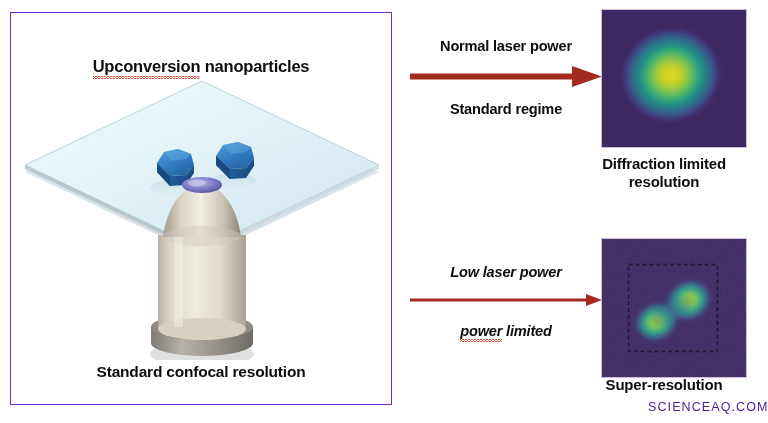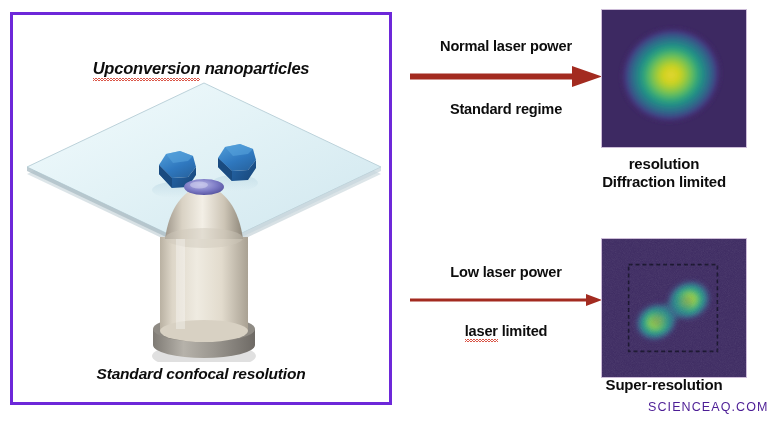--- a/index.html
+++ b/index.html
@@ -17,23 +17,22 @@
   }
 
   
   #left-panel {
     position: absolute;
     left: 10px;
     top: 12px;
     width: 382px;
     height: 393px;
     background: #ffffff;
-    border: 3px solid #6d28d9;
+    border: 1px solid #6d28d9;
     box-sizing: border-box;
-    font-style: italic;
   }
 
   #panel-title {
     position: absolute;
     left: 0;
     top: 44px;
     width: 100%;
     text-align: center;
     font-size: 16.5px;
     font-weight: bold;
@@ -80,21 +79,21 @@
     height: 285px;
   }
 
   
   .arrow-block {
     position: absolute;
     width: 196px;
     text-align: center;
   }
   #arrow-block-top  { left: 408px; top: 38px; }
-  #arrow-block-bot  { left: 408px; top: 264px; }
+  #arrow-block-bot  { left: 408px; top: 264px; font-style: italic; }
 
   .arrow-label {
     font-size: 14.6px;
     font-weight: bold;
     color: #0d0d0d;
     letter-spacing: -0.2px;
     white-space: nowrap;
     line-height: 1.15;
   }
   .arrow-label .sp {
@@ -278,21 +277,21 @@
   <div class="arrow-label">Standard regime</div>
 </div>
 
 <div id="arrow-block-bot" class="arrow-block">
   <div class="arrow-label">Low laser power</div>
   <div class="arrow-gap-bot"></div>
   <svg width="192" height="14" viewBox="0 0 192 14">
     <path d="M0,5.6 L176,5.6 L176,1 L192,7 L176,13 L176,8.4 L0,8.4 Z" fill="#a32b20"></path>
   </svg>
   <div class="arrow-gap-bot"></div>
-  <div class="arrow-label"><span class="sp">laser</span><span> limited</span></div>
+  <div class="arrow-label"><span class="sp">power</span><span> limited</span></div>
 </div>
 
 <div id="psf-top" class="psf-figure">
   <div class="psf-frame">
     <svg width="100%" height="100%" viewBox="0 0 146 139" preserveAspectRatio="none">
       <defs>
         <radialGradient id="psf1" cx="0.5" cy="0.5" r="0.5">
           <stop offset="0%" stop-color="#f2e830"></stop>
           <stop offset="17%" stop-color="#dde318"></stop>
           <stop offset="31%" stop-color="#9fda3a"></stop>
@@ -321,22 +320,22 @@
       <g filter="url(#soft1)">
         <ellipse cx="70" cy="66" rx="50" ry="47" fill="url(#psf1)" opacity="0.97" transform="rotate(-18 70 66)"></ellipse>
       </g>
       <rect x="0" y="0" width="146" height="139" filter="url(#grain1)" fill="none" opacity="0.5"></rect>
       <rect x="0" y="0" width="146" height="139" fill="#3d2a62" opacity="0.06"></rect>
     </svg>
   </div>
 </div>
 
 <div id="caption-top" class="psf-caption">
+  <div>Diffraction limited</div>
   <div>resolution</div>
-  <div>Diffraction limited</div>
 </div>
 
 <div id="psf-bottom" class="psf-figure">
   <div class="psf-frame">
     <svg width="100%" height="100%" viewBox="0 0 146 140" preserveAspectRatio="none">
       <defs>
         <radialGradient id="psf2a" cx="0.5" cy="0.5" r="0.5">
           <stop offset="0%" stop-color="#eae51f"></stop>
           <stop offset="20%" stop-color="#b5de2b"></stop>
           <stop offset="38%" stop-color="#6ece58"></stop>

